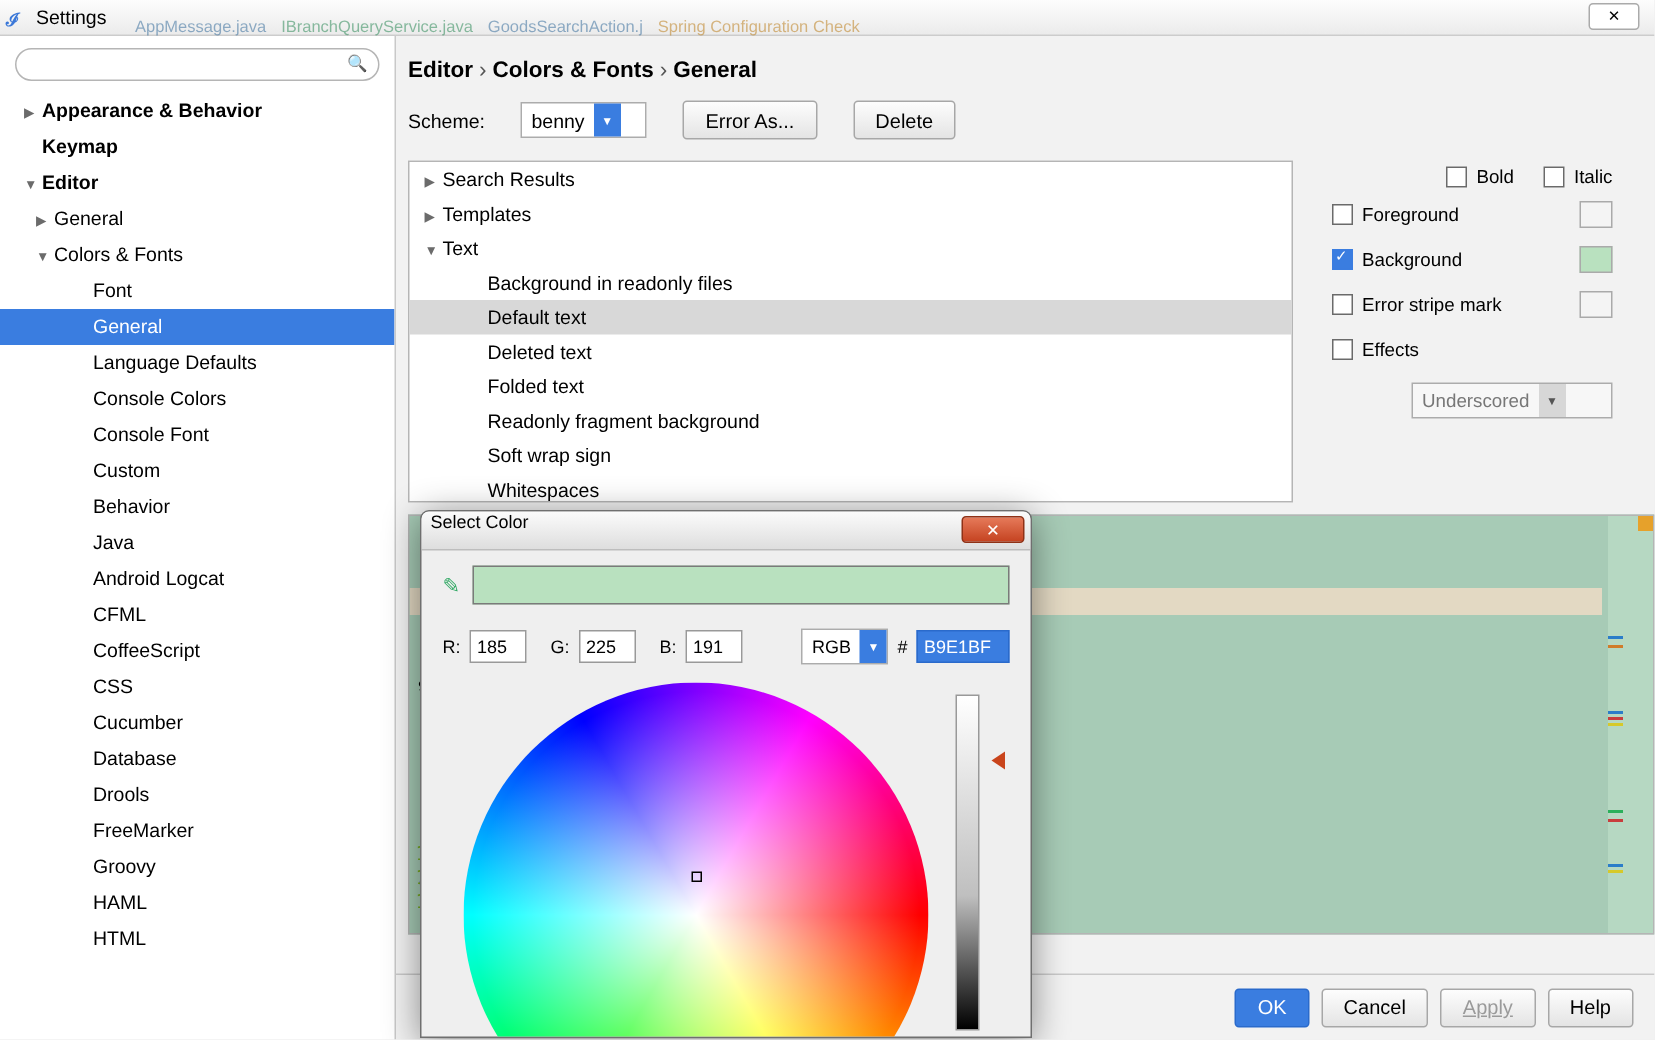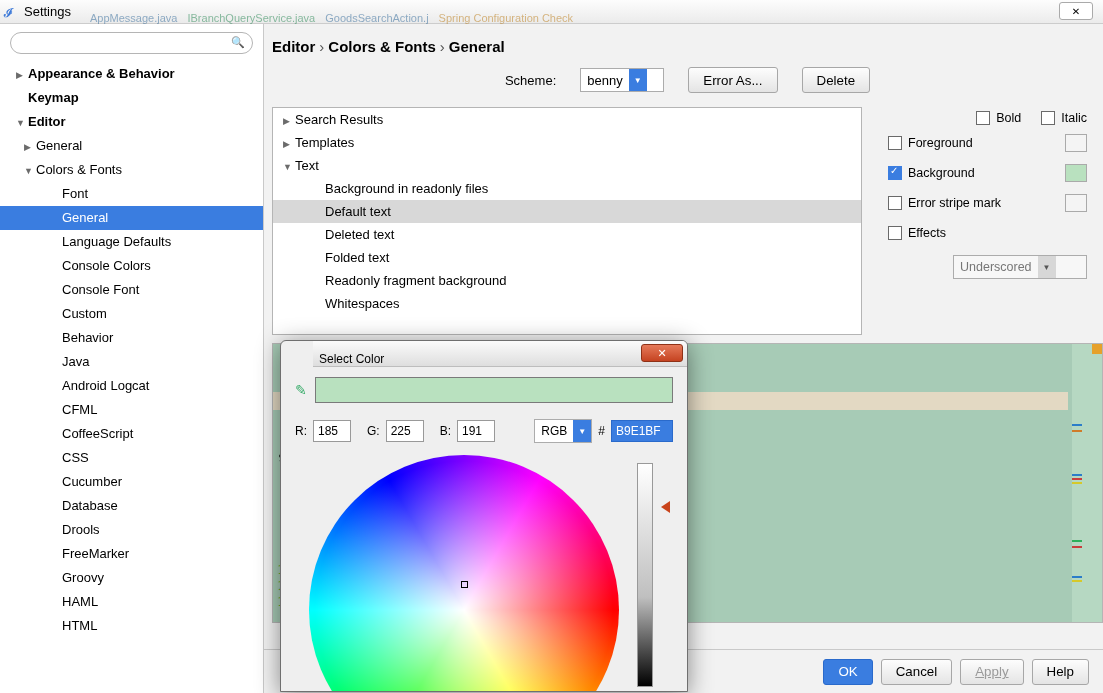--- a/index.html
+++ b/index.html
@@ -22,27 +22,27 @@
   .tree-row { height:24px; line-height:24px; padding-left: 16px; white-space:nowrap;}
   .tree-row.selected { background:#3a7de0; color:#fff;}
   .tree-row .arrow { display:inline-block; width:10px; color:#6b6b6b; font-size:9px; margin-right:2px;}
   .tree-row.selected .arrow{color:#fff;}
   .tree-row .lbl.bold { font-weight:bold;}
   .indent1 { padding-left: 24px;}
   .indent2 { padding-left: 50px;}
   .main { flex:1; background:#f2f2f2; display:flex; flex-direction:column; position:relative;}
   .crumb { font-size:15px; font-weight:bold; padding:14px 0 12px 8px; color:#000;}
   .crumb .sep { font-weight:normal; color:#555; padding:0 4px;}
-  .scheme-row { display:flex; align-items:center; gap:24px; padding:0 0 14px 8px;justify-content:center;}
+  .scheme-row { display:flex; align-items:center; gap:24px; padding:0 0 14px 8px;}
   .scheme-lbl { font-size:13px;}
   .combo { border:1px solid #acacac; height:24px; display:inline-flex; align-items:center; background:#fff; min-width:84px;}
   .combo .combo-text { padding:0 6px;}
   .combo .combo-btn { width:18px; height:100%; background:#3a7de0; display:flex; align-items:center; justify-content:center; color:#fff; font-size:8px;}
   .btn { border:1px solid #a7a7a7; background:linear-gradient(#fdfdfd,#e4e4e4); height:26px; padding:0 14px; border-radius:3px; cursor:default;}
-  .mid-flex { display:flex; gap:10px; padding:0 0 0 8px;}
+  .mid-flex { display:flex; gap:10px; padding:0 12px 0 8px;}
   .cat-list { width:590px; height:228px; border:1px solid #b5b5b5; background:#fff; overflow:hidden;}
   .cat-row { height:23px; line-height:23px; padding-left:10px;}
   .cat-row .arrow { display:inline-block; width:10px; color:#6b6b6b; font-size:9px; margin-right:2px;}
   .cat-row.indent { padding-left: 40px;}
   .cat-row.selected { background:#d8d8d8;}
   .opts { flex:1; padding:4px 16px 0 16px; display:flex; flex-direction:column; gap:6px; font-size:12.5px;}
   .opts-row { display:flex; align-items:center; justify-content:space-between; height:24px;}
   .opts-top { display:flex; gap:20px; justify-content:flex-end;}
   .chk { width:14px; height:14px; border:1.5px solid #6a6a6a; display:inline-block; vertical-align:middle; background:#fff; position:relative;}
   .chk.checked { background:#3a7de0; border-color:#3a7de0;}
@@ -60,21 +60,21 @@
   .preview .content { position:absolute; left:0px; top:30px; right:34px; }
   .preview .hl-line { background:#e3d9c3;}
   .preview .right-strip { position:absolute; right:0; top:0; bottom:0; width:30px; background:#b6d8c2;}
   .right-strip .rsbar { position:absolute; right:20px; width:10px; height:2px;}
   .right-strip .orangebox { position:absolute; right:0; top:0; width:10px; height:10px; background:#e6a12b;}
   .footer { position:absolute; bottom:0; right:0; left:264px; height:44px; background:#f2f2f2; border-top:1px solid #c9c9c9; display:flex; align-items:center; justify-content:flex-end; gap:8px; padding-right:14px;}
   .footer .btn.primary { background:#3a7de0; color:#fff; border-color:#2a6acb;}
   .footer .btn.disabled { color:#9a9a9a;text-decoration:underline;}
   
   .dialog { position:absolute; left:280px; top:340px; width:408px; height:352px; border:1px solid #6f6f6f; background:#efefef; box-shadow:0 4px 24px rgba(0,0,0,.45); border-top-left-radius:6px; border-top-right-radius:6px; overflow:hidden;}
-  .dlg-title { height:26px; background:linear-gradient(#fbfbfb,#dedede); display:flex; align-items:flex-end; padding:0 6px; font-size:12px; position:relative; border-bottom:1px solid #bdbdbd;margin-left:32px;}
+  .dlg-title { height:26px; background:linear-gradient(#fbfbfb,#dedede); display:flex; align-items:flex-start; padding:0 6px; font-size:12px; position:relative; border-bottom:1px solid #bdbdbd;}
   .dlg-close { position:absolute; right:4px; top:3px; width:42px; height:18px; background:linear-gradient(#e67a5a,#c54321); border:1px solid #8f3116; border-radius:3px; color:#fff; display:flex; align-items:center; justify-content:center; font-size:11px;}
   .dlg-body { padding:10px 14px;}
   .dlg-swatch-row { display:flex; align-items:center; gap:8px;}
   .dropper { font-size:14px; color:#3a6;}
   .big-swatch { flex:1; height:26px; border:1px solid #7a7a7a; background:#b9e1bf;}
   .rgb-row { display:flex; align-items:center; gap:6px; margin-top:16px; font-size:12px;}
   .rgb-row input { width:38px; height:22px; border:1px solid #999; text-align:left; padding:0 4px; font-size:12px;}
   .rgb-row .hex { width:62px; background:#3a7de0; color:#fff; border-color:#2a6acb;}
   .rgb-row .gap { flex: 0 0 4px;}
   .wheel-wrap { position:relative; margin-top:12px; height:240px;}
@@ -156,20 +156,21 @@
     <div class="mid-flex">
       <div class="cat-list" id="categories">
           <div class="cat-row"><span class="arrow">▶</span><span>Search Results</span></div>
           <div class="cat-row"><span class="arrow">▶</span><span>Templates</span></div>
           <div class="cat-row"><span class="arrow">▼</span><span>Text</span></div>
           <div class="cat-row indent"><span class="arrow"></span><span>Background in readonly files</span></div>
           <div class="cat-row indent selected"><span class="arrow"></span><span>Default text</span></div>
           <div class="cat-row indent"><span class="arrow"></span><span>Deleted text</span></div>
           <div class="cat-row indent"><span class="arrow"></span><span>Folded text</span></div>
           <div class="cat-row indent"><span class="arrow"></span><span>Readonly fragment background</span></div>
+          <div class="cat-row indent"><span class="arrow"></span><span>Soft wrap sign</span></div>
           <div class="cat-row indent"><span class="arrow"></span><span>Whitespaces</span></div>
         </div>
 
       <div class="opts">
         <div class="opts-top">
           <label class="chk-lbl">
               <span class="chk"></span>
               <span>Bold</span>
             </label>
           <label class="chk-lbl">

